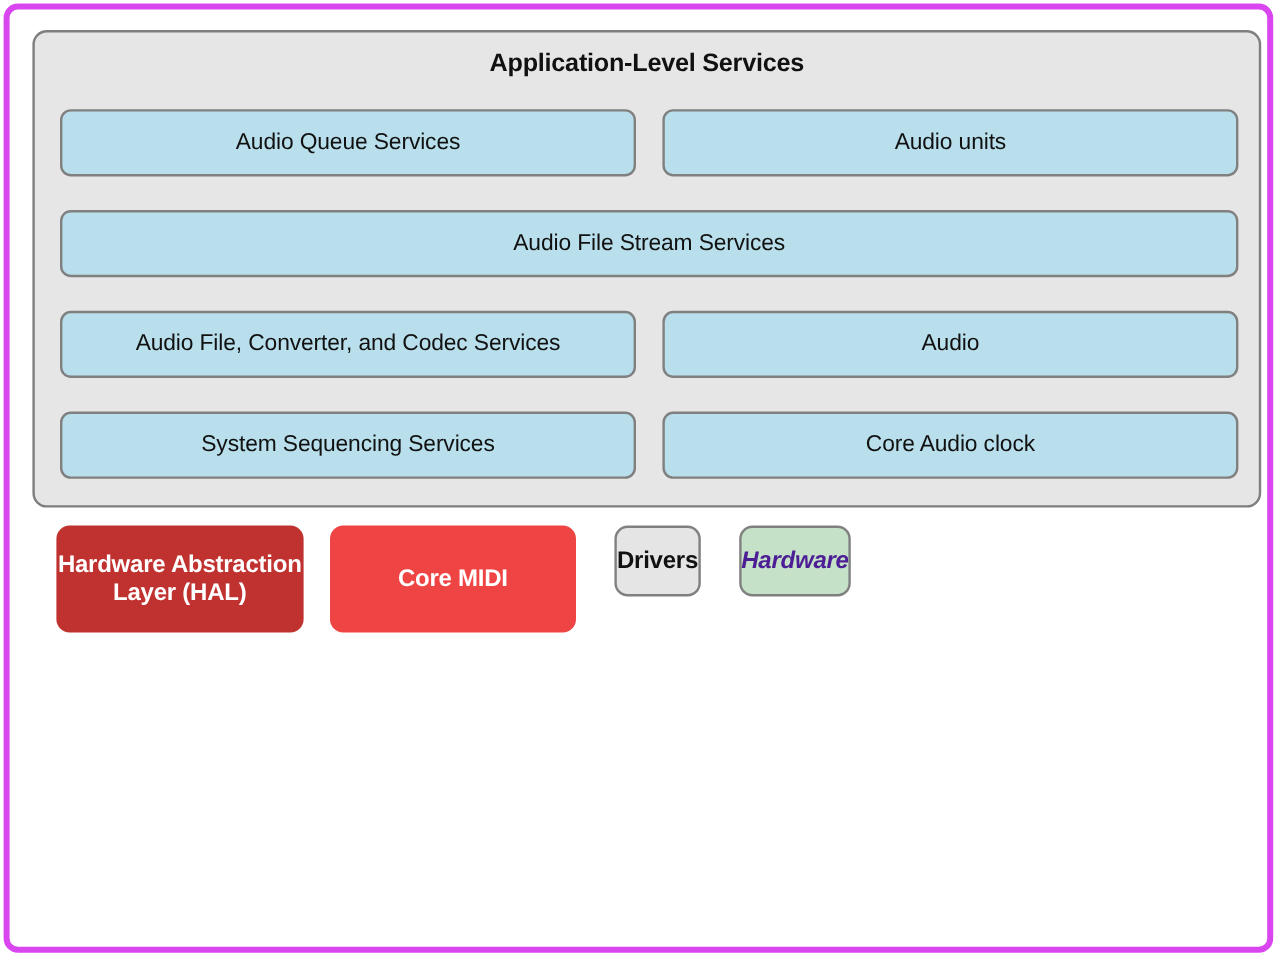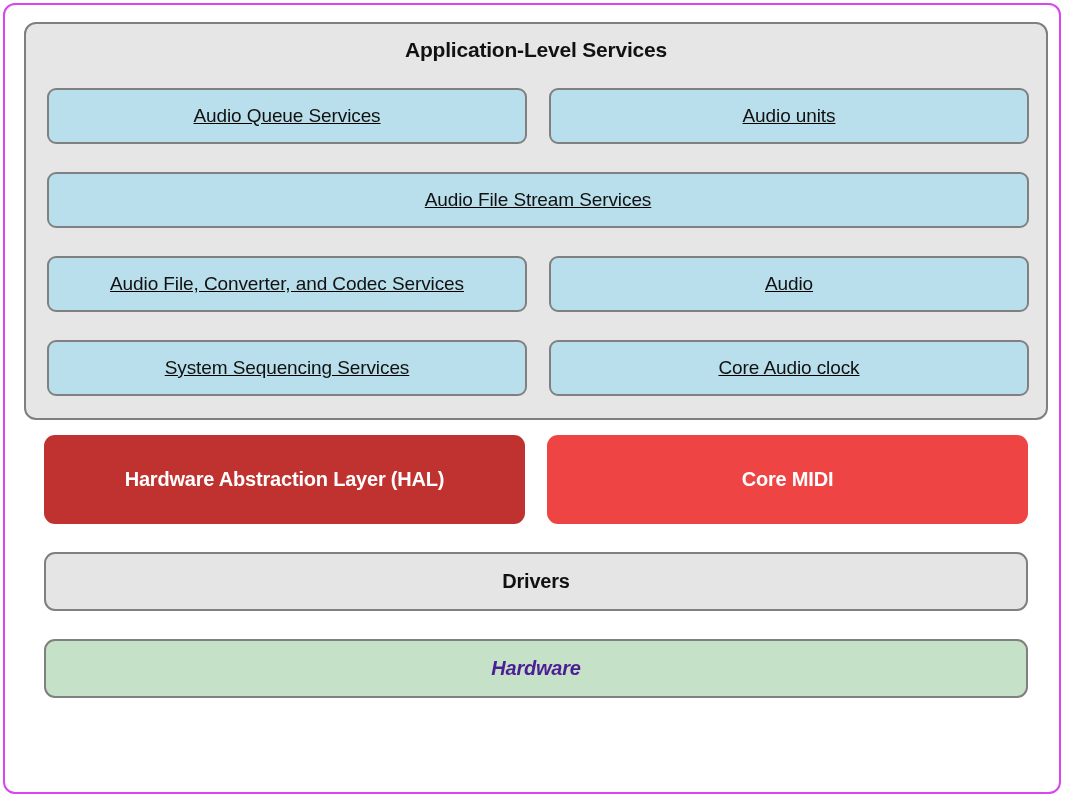--- a/index.html
+++ b/index.html
@@ -16,21 +16,21 @@
 
   
   .diagram-card {
     position: absolute;
     left: 3px;
     top: 3px;
     width: 1058px;
     height: 791px;
     box-sizing: border-box;
     background: #ffffff;
-    border: 2px solid #d946ef;
+    border: 5px solid #d946ef;
     border-radius: 12px;
   }
 
   
   .app-panel {
     position: absolute;
     left: 19px;
     top: 17px;
     width: 1024px;
     height: 398px;
@@ -57,21 +57,20 @@
     left: 21px;
     top: 64px;
     width: 982px;
     display: flex;
     flex-direction: column;
     row-gap: 28px;
   }
   .service-row {
     display: flex;
     column-gap: 22px;
-    text-decoration: underline;
   }
   .service-box {
     flex: 1 1 0;
     height: 56px;
     box-sizing: border-box;
     background: #b8dfeb;
     border: 2px solid #808080;
     border-radius: 9px;
     display: flex;
     align-items: center;
@@ -82,22 +81,23 @@
     letter-spacing: -0.1px;
   }
 
   
   .layer-stack {
     position: absolute;
     left: 39px;
     top: 430px;
     width: 984px;
     display: flex;
-    flex-direction: column;
+    flex-direction: row;
     row-gap: 28px;
+    gap: 32px;
   }
   .layer-row {
     display: flex;
     column-gap: 22px;
   }
   .layer-box {
     flex: 1 1 0;
     height: 89px;
     box-sizing: border-box;
     border-radius: 11px;

